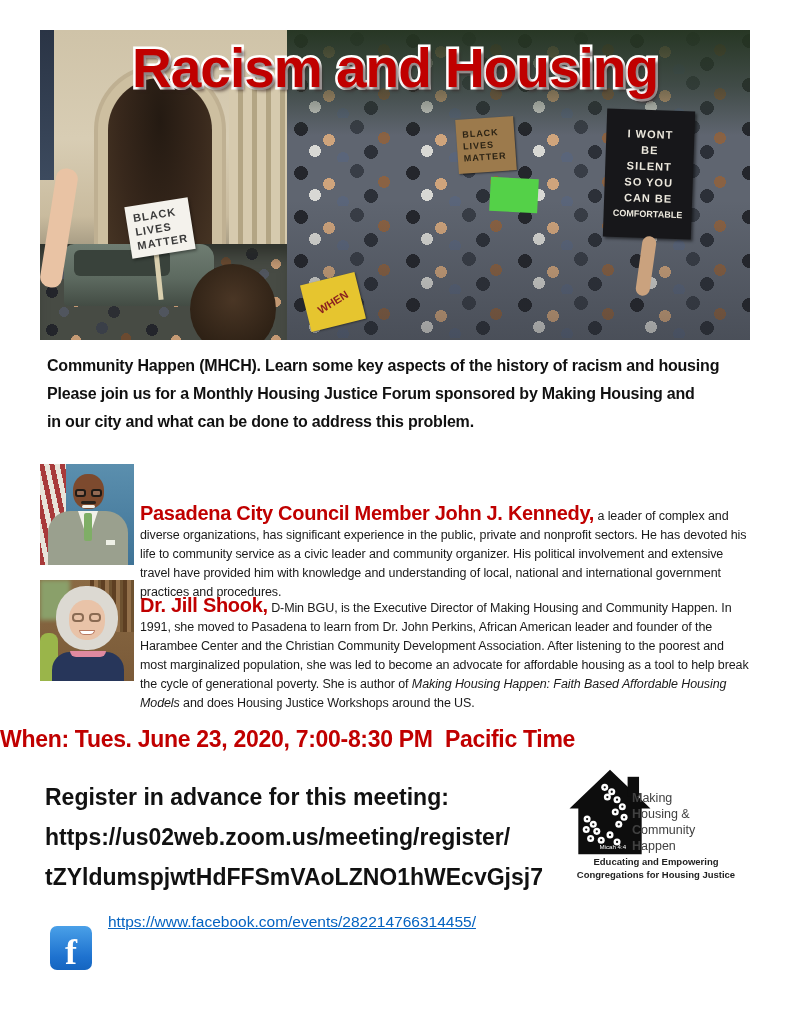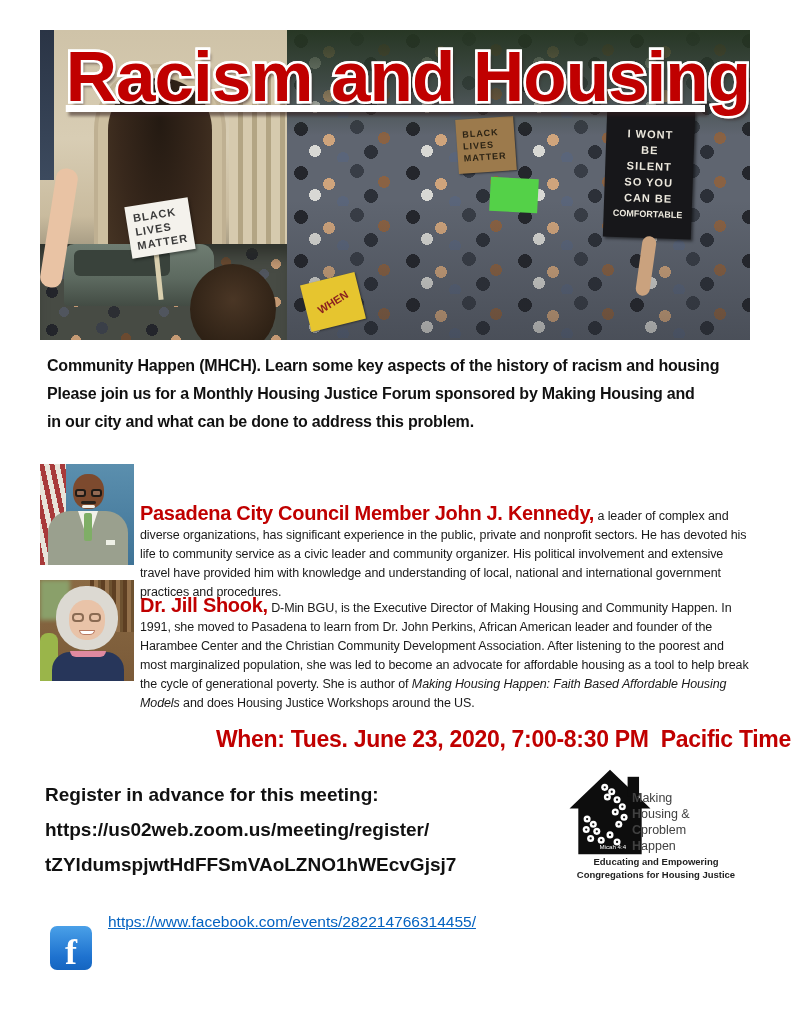--- a/index.html
+++ b/index.html
@@ -97,25 +97,25 @@
   .sign-black {
     position:absolute; left:318px; top:80px; width:88px; height:128px;
     background:#17171a; transform:rotate(2deg); box-shadow:2px 2px 3px rgba(0,0,0,.5);
     display:flex; flex-direction:column; justify-content:center; text-align:center;
     font-weight:bold; color:#ece8dd; font-size:11px; line-height:16px; letter-spacing:1px;
   }
   .sign-black .last { font-size:9px; letter-spacing:0; }
   .sign-black-arm { position:absolute; left:352px; top:206px; width:14px; height:60px; background:#caa27e; border-radius:7px; transform:rotate(8deg); }
 
   .collage-title {
-    position:absolute; left:0; top:6px; width:100%; text-align:right;
-    font-size:71px; font-weight:bold; color:#c00000; letter-spacing:-1px;
+    position:absolute; left:0; top:6px; width:100%; text-align:center;
+    font-size:55px; font-weight:bold; color:#c00000; letter-spacing:-1px;
     -webkit-text-stroke:5px #ffffff; paint-order:stroke fill;
     text-shadow:3px 4px 3px rgba(50,30,30,.55);
-    z-index:5; white-space:nowrap;text-decoration:underline;
+    z-index:5; white-space:nowrap;
   }
 
   
   .intro {
     position:absolute; left:47px; top:352px; width:710px;
     font-size:16px; font-weight:bold; color:#111; line-height:28px; letter-spacing:-.2px;
   }
   .intro span { display:block; }
 
   
@@ -153,28 +153,28 @@
 
   .presenter-text { position:absolute; left:140px; width:612px; color:#1a1a1a;
     font-size:12.5px; line-height:19px; letter-spacing:-.1px; }
   .text-kennedy { top:504px; }
   .text-shook { top:596px; }
   .presenter-name { color:#c00000; font-weight:bold; font-size:20px; letter-spacing:-.3px; }
   .book-title { font-style:italic; }
 
   
   .when-line {
-    position:absolute; left:0; top:726px; width:100%; text-align:right;
+    position:absolute; left:0; top:726px; width:100%; text-align:left;
     color:#c00000; font-weight:bold; font-size:23px; letter-spacing:-.3px;
     white-space:pre;
   }
 
   
   .register { position:absolute; left:45px; top:784px; width:520px;
-    font-weight:bold; color:#111; font-size:19px; }
+    font-weight:bold; color:#111; font-size:23px; }
   .register div { margin-bottom:13px; }
   .confirmation { position:absolute; left:45px; top:889px; width:710px;
     font-weight:bold; color:#111; font-size:14.5px; letter-spacing:-.2px; }
 
   
   .mhch-logo { position:absolute; left:558px; top:768px; width:196px; height:118px; }
   .logo-house { position:absolute; left:8px; top:0; width:88px; height:88px; }
   .logo-name { position:absolute; left:74px; top:22px; font-size:12.5px; line-height:16px; color:#404040; }
   .logo-name .b { font-weight:bold; }
   .logo-tag { position:absolute; width:100%; text-align:center; font-weight:bold; color:#222; }
@@ -328,21 +328,21 @@
         <circle cx="28" cy="80" r="1.3"></circle>
           <circle cx="40" cy="82" r="1.3"></circle>
         <circle cx="50" cy="76" r="1.3"></circle>
           <circle cx="58" cy="84" r="1.3"></circle>
       </g>
       <text x="38" y="92" fill="#ffffff" font-size="7" font-family="Liberation Sans, sans-serif">Micah 4:4</text>
     </svg>
     <div class="logo-name">
       <div><span class="b">M</span><span>aking</span></div>
       <div><span class="b">H</span><span>ousing &amp;</span></div>
-      <div><span class="b">C</span><span>problem</span></div>
+      <div><span class="b">C</span><span>ommunity</span></div>
       <div><span class="b">H</span><span>appen</span></div>
     </div>
     <div class="logo-tag logo-tag1">Educating and Empowering</div>
     <div class="logo-tag logo-tag2">Congregations for Housing Justice</div>
   </div>
 
   <div class="fb-icon">f</div>
   <a class="fb-link">https://www.facebook.com/events/282214766314455/</a>
 
 </div>

